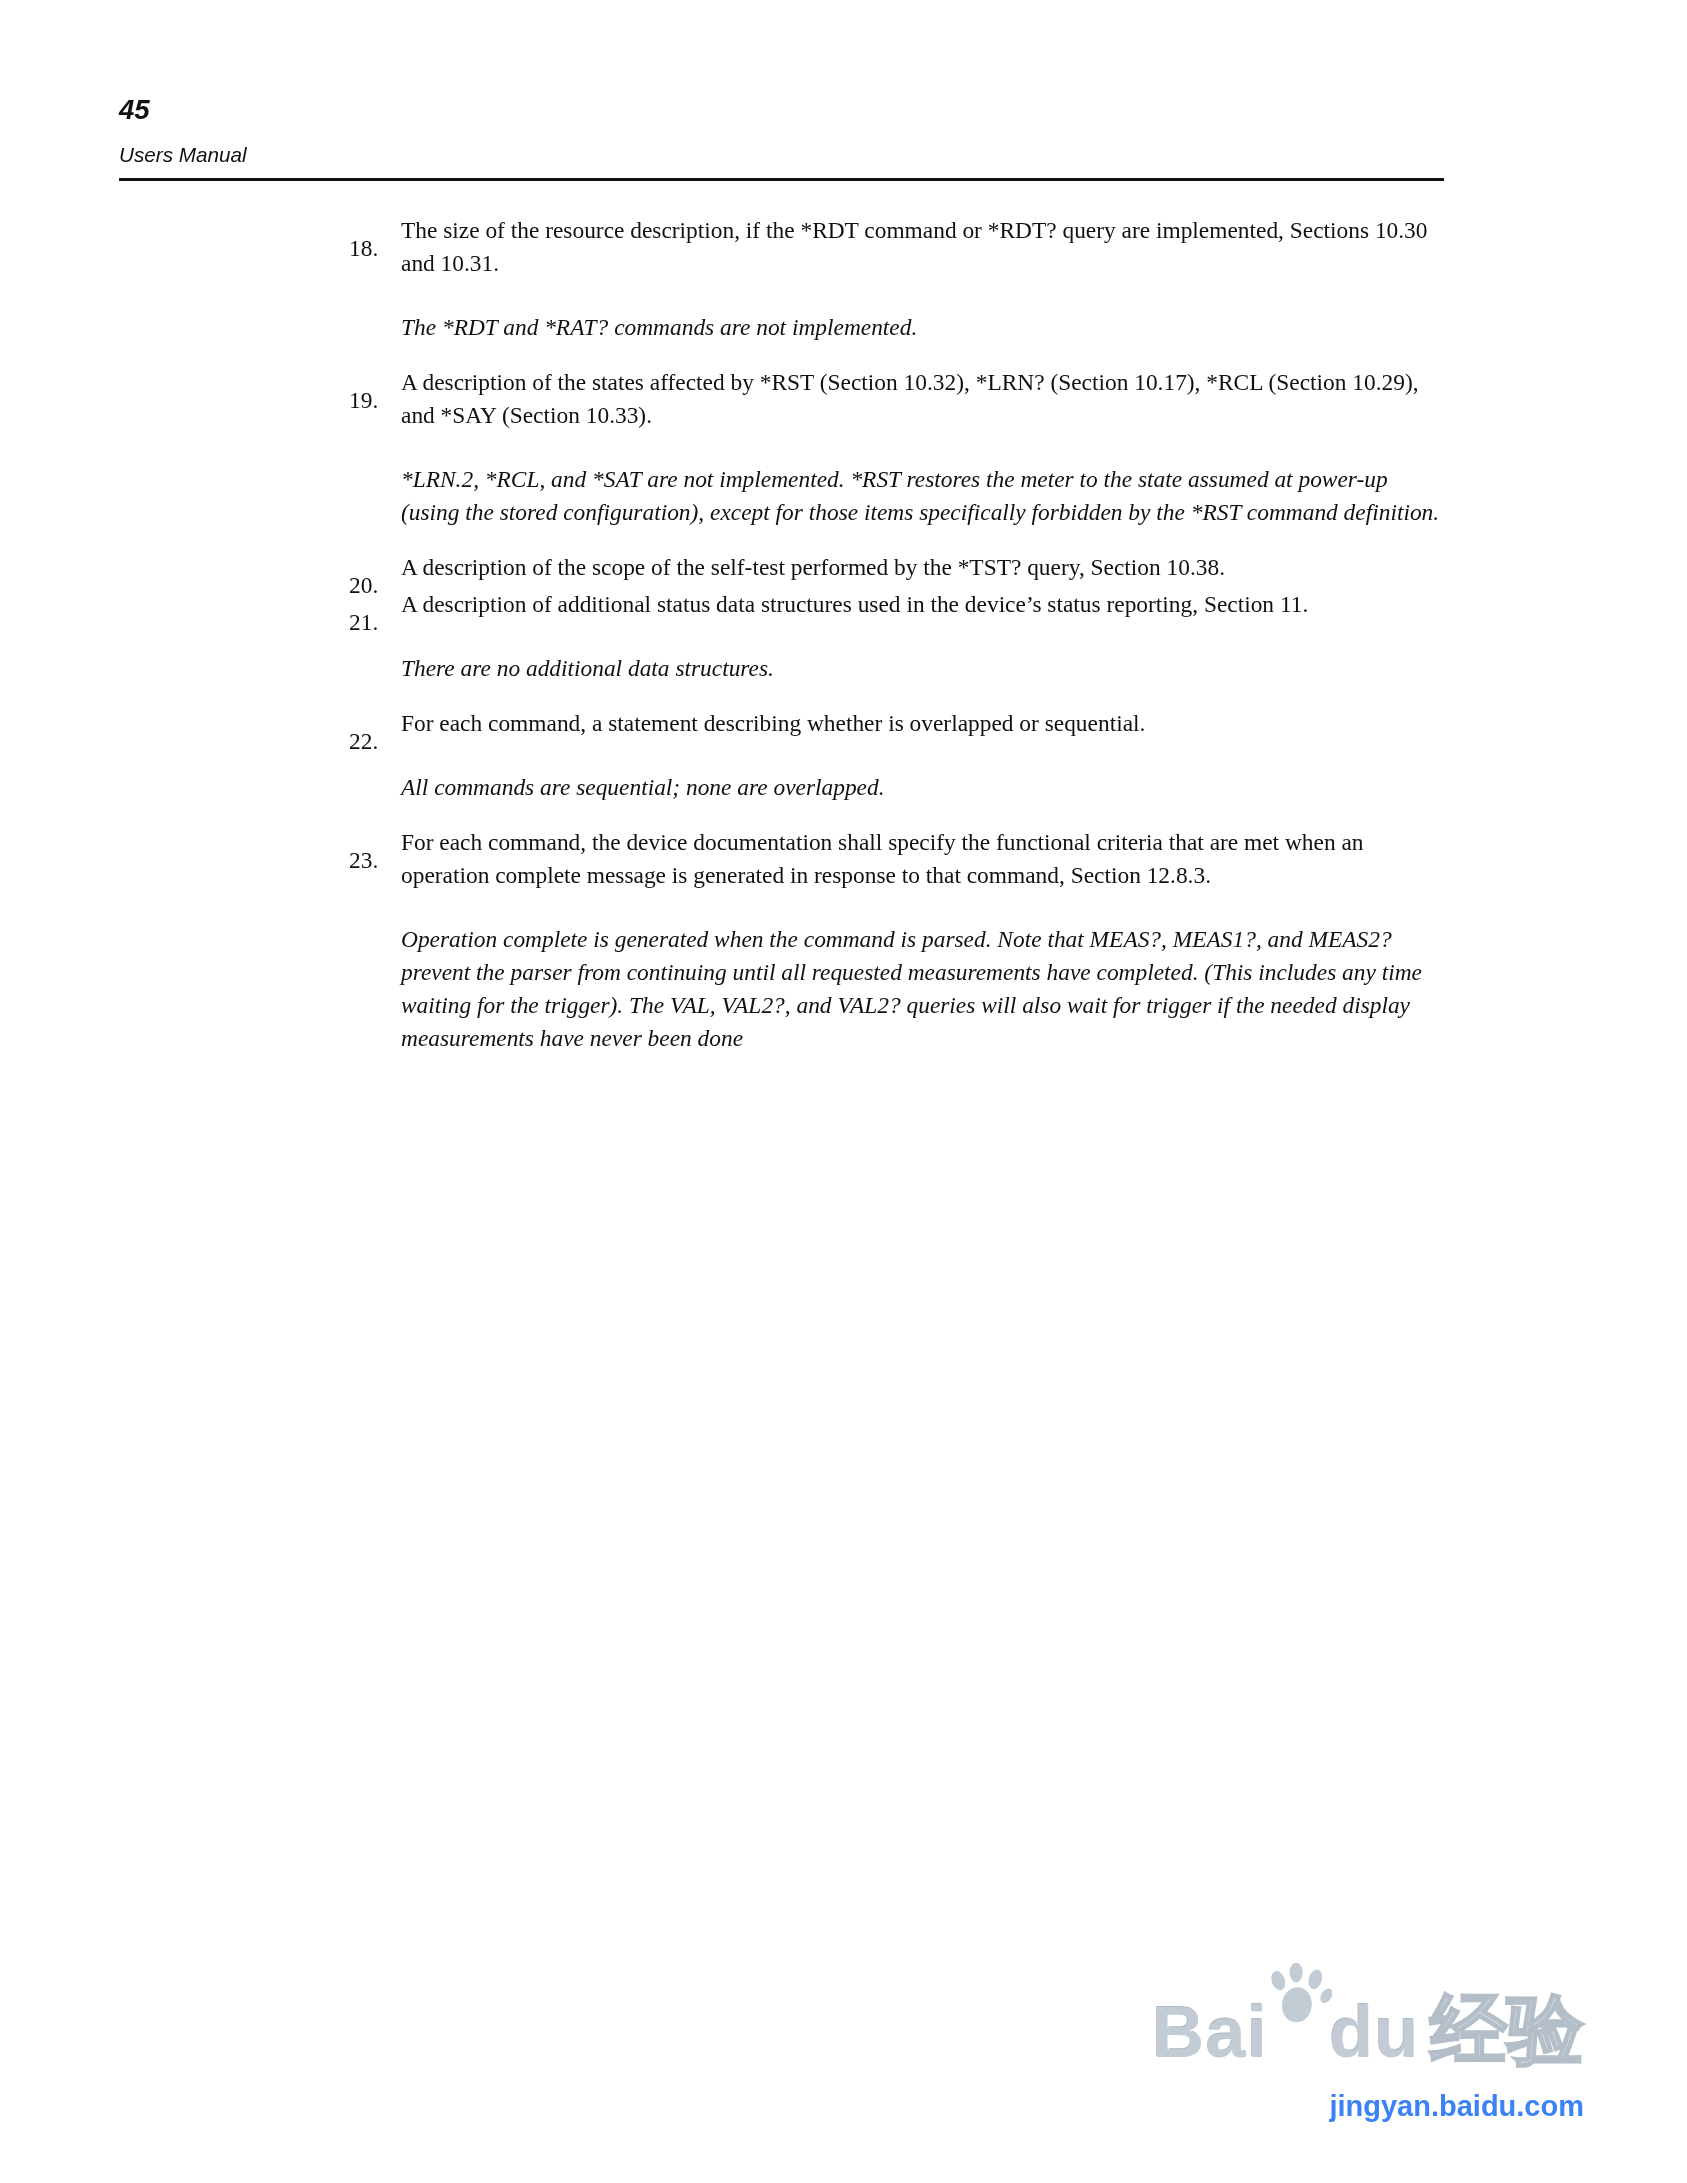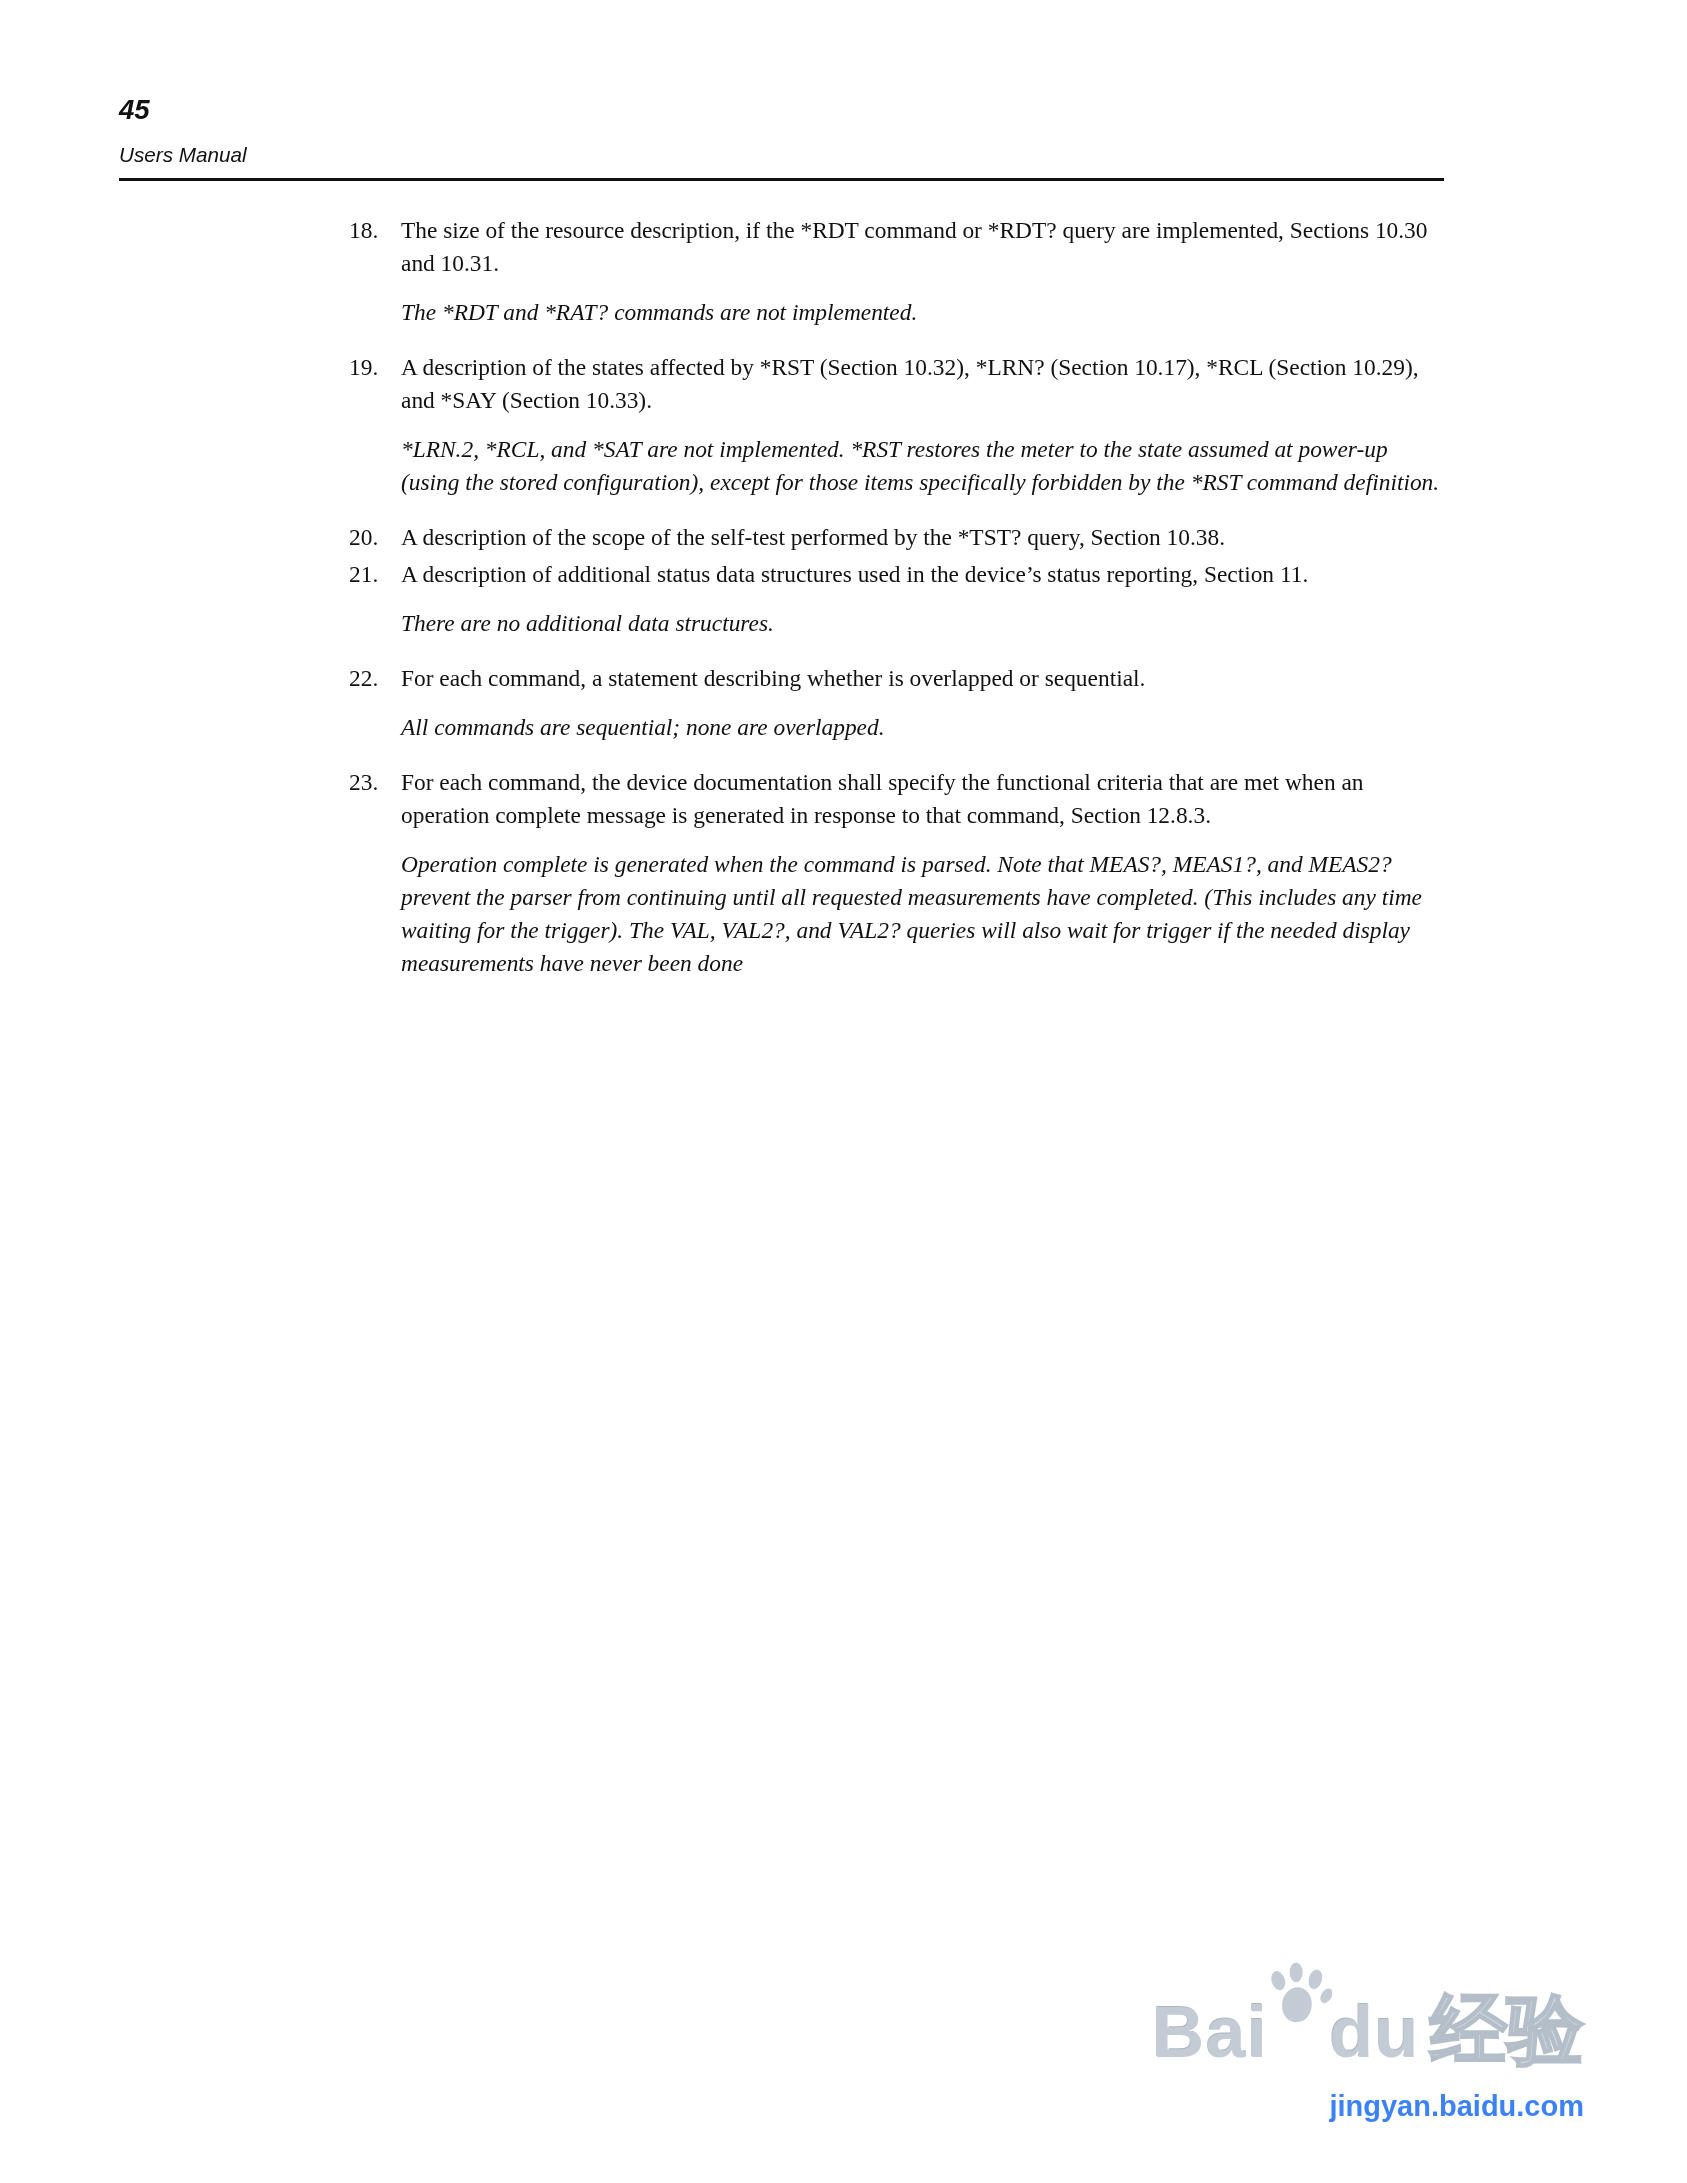--- a/index.html
+++ b/index.html
@@ -57,33 +57,33 @@
     width: 1096px;
   }
   .item {
     position: relative;
     padding-left: 52px;
     margin-bottom: 4.1px;
   }
   .item .num {
     position: absolute;
     left: 0;
-    top: 0;
+    top: 18px;
     font-size: 23.4px;
     line-height: 33px;
   }
   .item .text {
     font-size: 23.4px;
     line-height: 33px;
   }
   .item .response {
     font-style: italic;
     font-size: 23.4px;
     line-height: 33px;
-    margin-top: 16px;
+    margin-top: 31px;
     margin-bottom: 22px;
   }
 
   
   .watermark {
     position: absolute;
     right: 103px;
     bottom: 59px;
     text-align: right;
     user-select: none;

